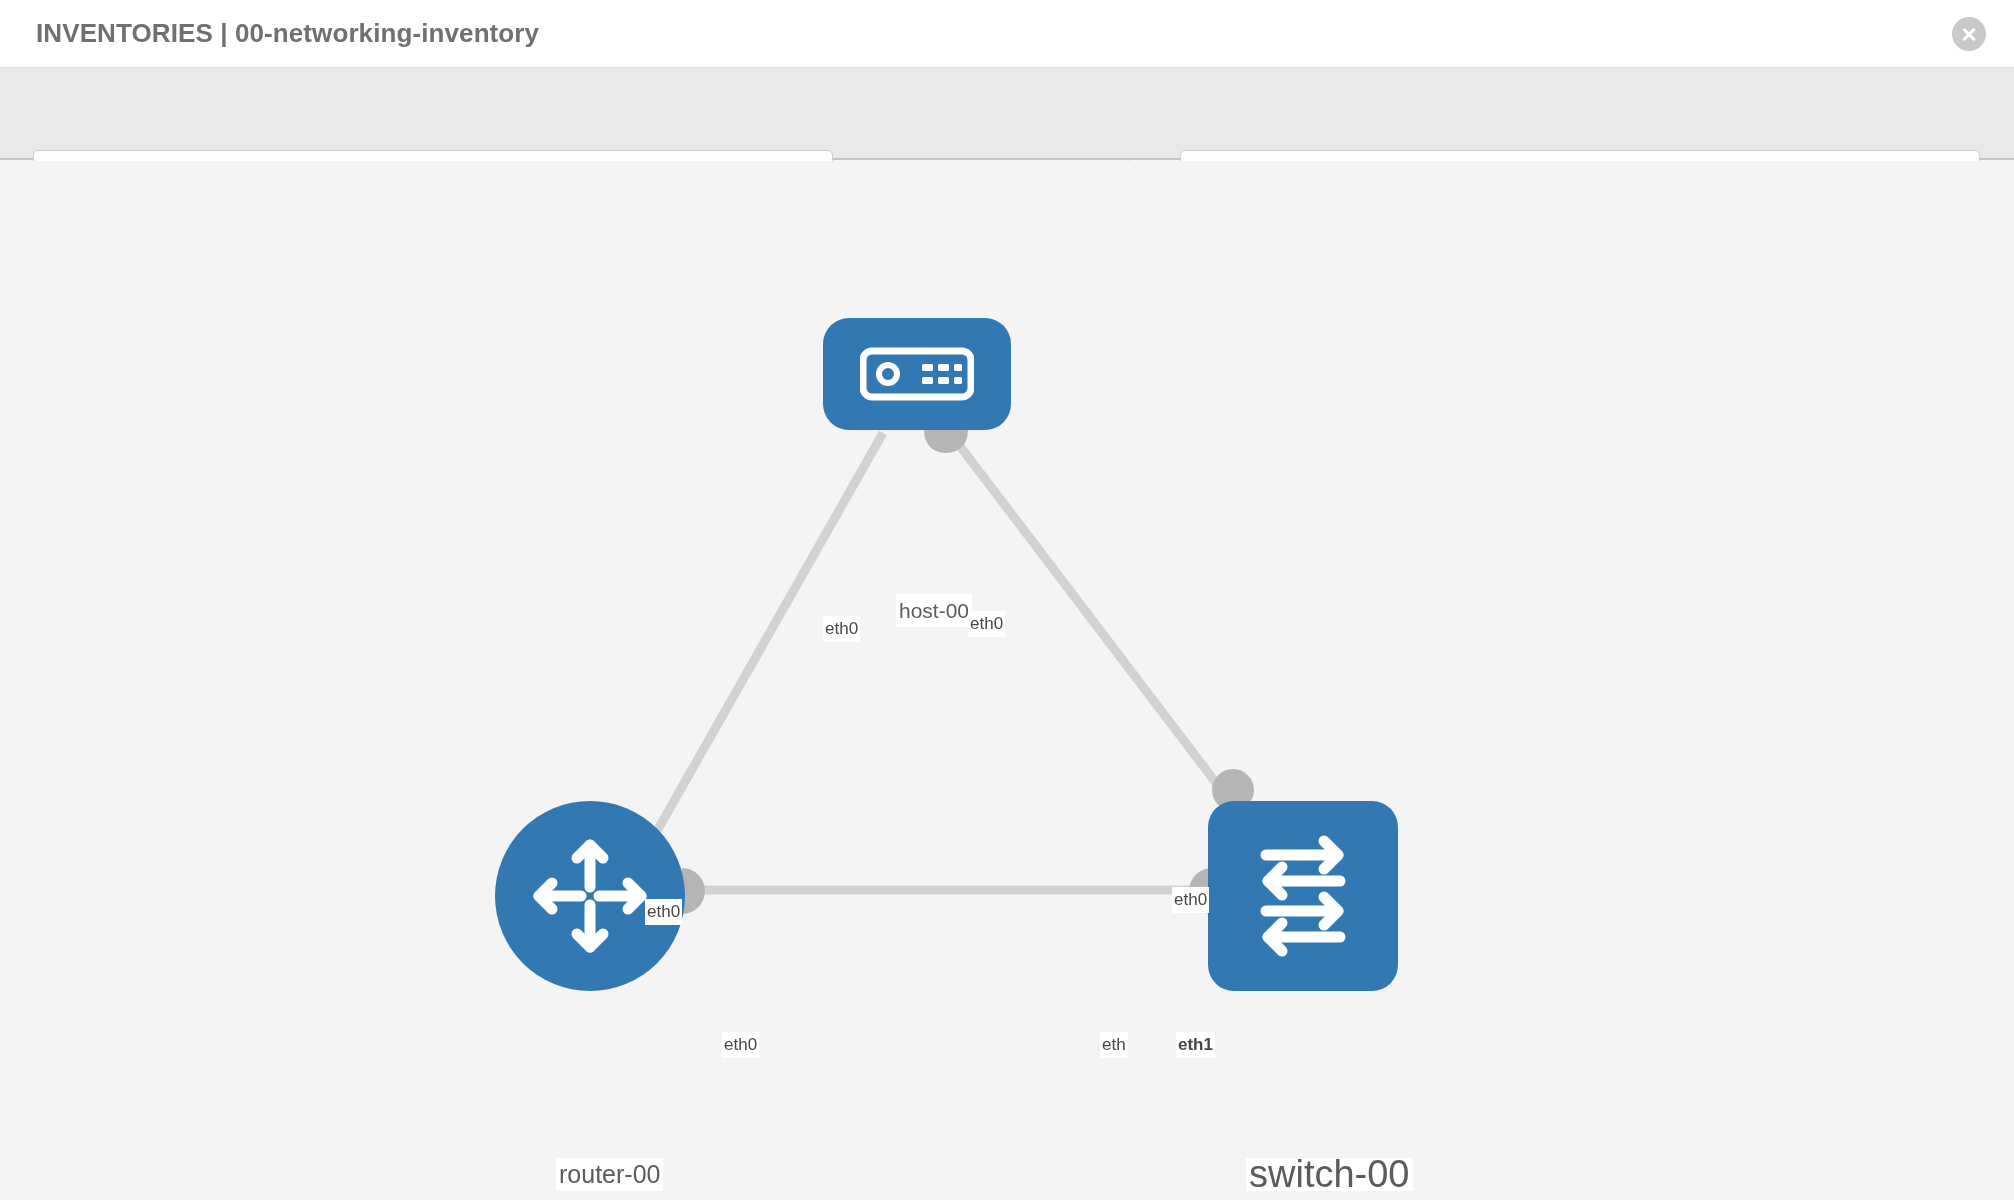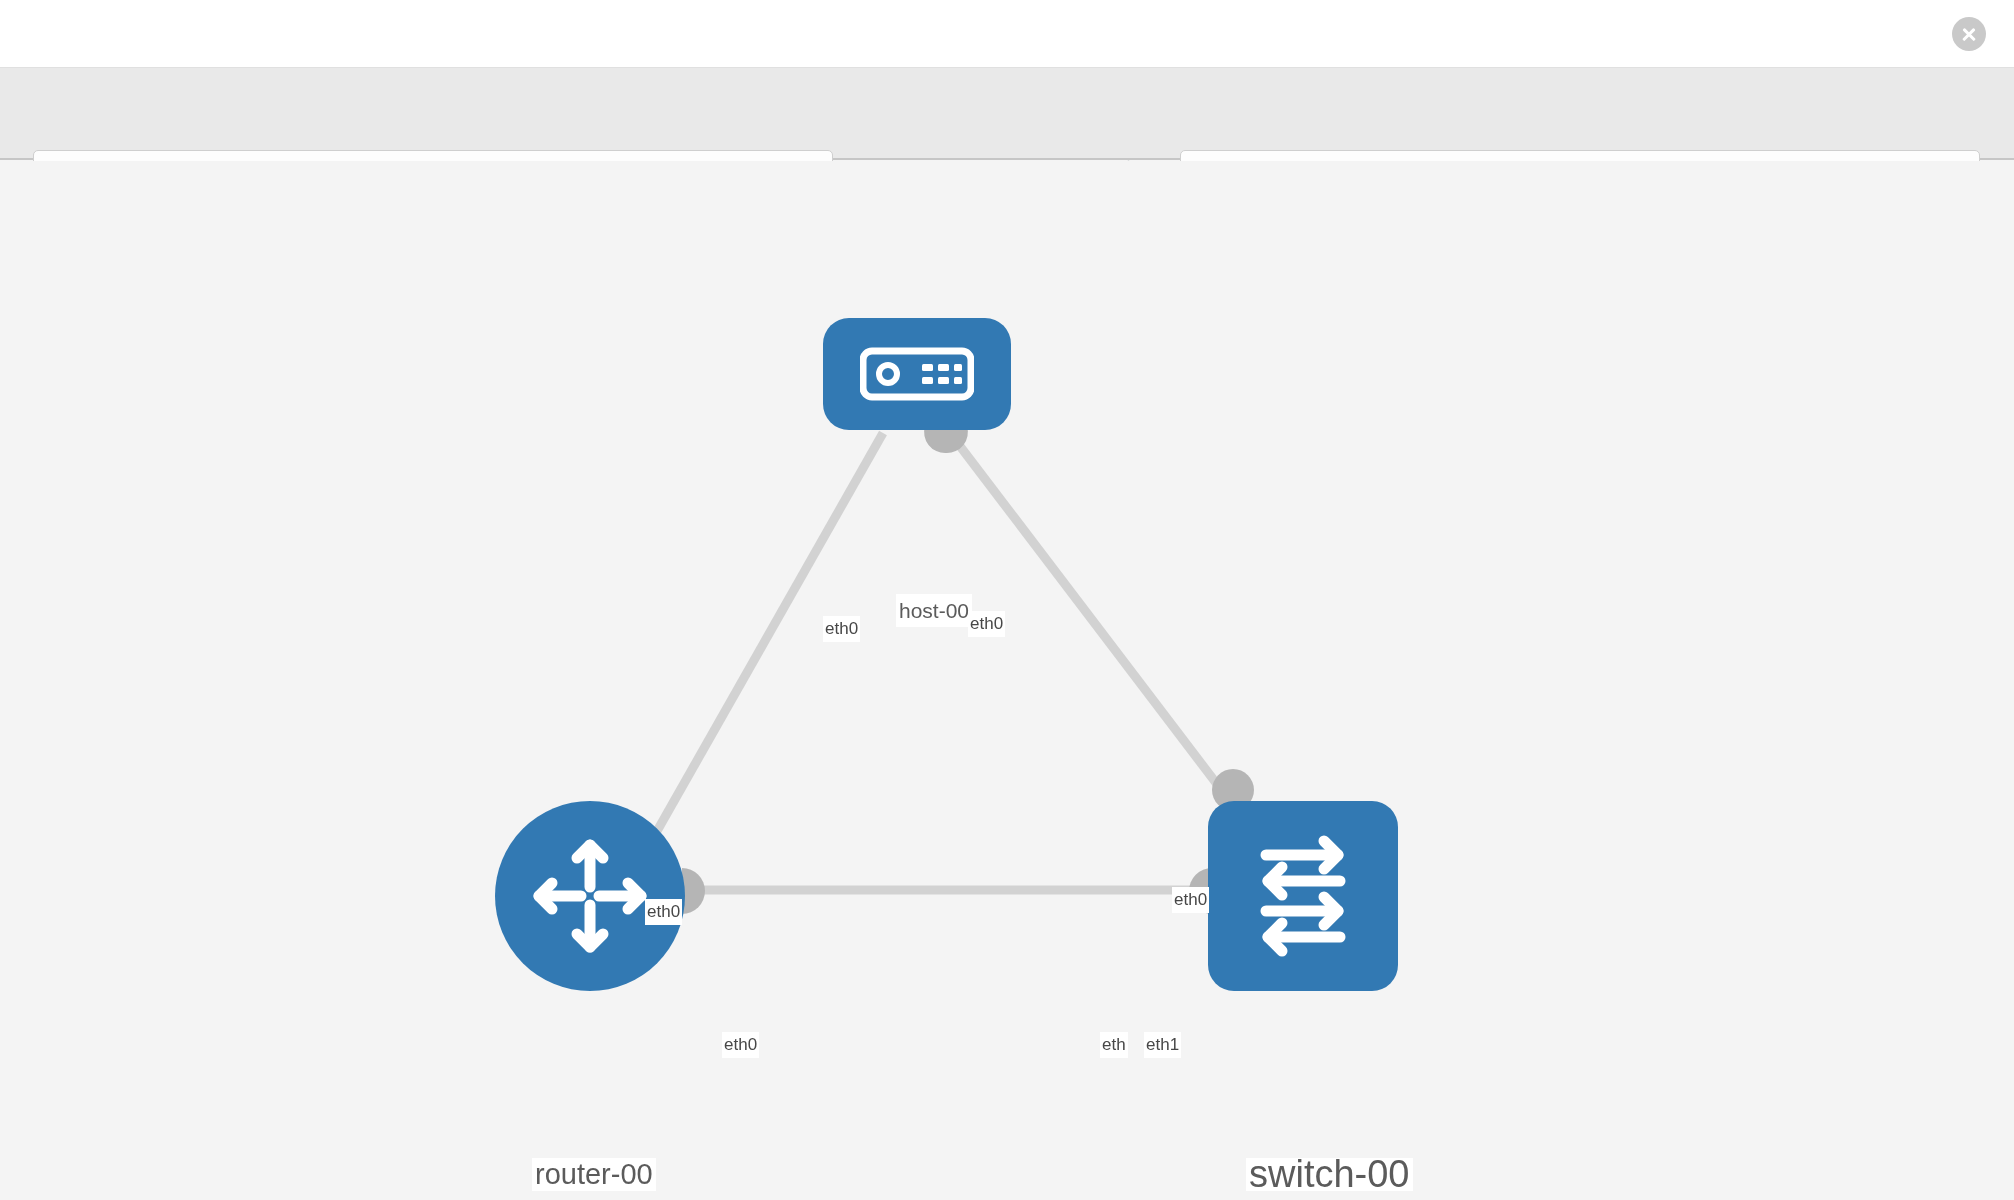--- a/index.html
+++ b/index.html
@@ -96,20 +96,21 @@
     font-size: 17px; color: #474747;
     padding: 0 2px; line-height: 26px;
   }
 </style>
 </head>
 <body>
 
 <div id="app">
 
   <div class="header">
+    <div class="header-title">INVENTORIES | 00-networking-inventory</div>
     <div class="close-icon"></div>
   </div>
 
   <div class="toolbar">
 
     <div class="field actions-field">
       <span class="field-text">ACTIONS</span>
       <span class="caret"></span>
     </div>
 
@@ -181,21 +182,21 @@
             <path d="M52 27 L65 14 L78 27"></path>
           <path d="M65 116 V74"></path>
             <path d="M52 103 L65 116 L78 103"></path>
           <path d="M14 65 H56"></path>
             <path d="M27 52 L14 65 L27 78"></path>
           <path d="M116 65 H74"></path>
             <path d="M103 52 L116 65 L103 78"></path>
         </g>
       </svg>
     </div>
-    <div class="node-label" style="left:532px;top:997px;font-size:29px;">router-00</div>
+    <div class="node-label" style="left:556px;top:997px;font-size:25px;">router-00</div>
     <div class="port-label" style="left:645px;top:738px;">eth0</div>
     <div class="port-label" style="left:722px;top:871px;">eth0</div>
 
     <div class="node switch-node">
       <div class="node-shape switch-shape"></div>
       <svg style="position:absolute;left:26px;top:26px;" width="138" height="138" viewBox="0 0 138 138">
         <g stroke="#ffffff" stroke-width="11" stroke-linecap="round" stroke-linejoin="round" fill="none">
           <path d="M32 28 H104"></path>
             <path d="M90 14 L104 28 L90 42"></path>
           <path d="M106 54 H34"></path>
@@ -203,16 +204,16 @@
           <path d="M32 84 H104"></path>
             <path d="M90 70 L104 84 L90 98"></path>
           <path d="M106 110 H34"></path>
             <path d="M48 96 L34 110 L48 124"></path>
         </g>
       </svg>
     </div>
     <div class="node-label" style="left:1246px;top:997px;font-size:38px;">switch-00</div>
     <div class="port-label" style="left:1172px;top:726px;">eth0</div>
     <div class="port-label" style="left:1100px;top:871px;">eth</div>
-    <div class="port-label" style="left:1144px;top:871px;">eth1</div>
+    <div class="port-label" style="left:1176px;top:871px;font-weight:bold;">eth1</div>
 
   </div>
 </div>
 
 </body></html>

